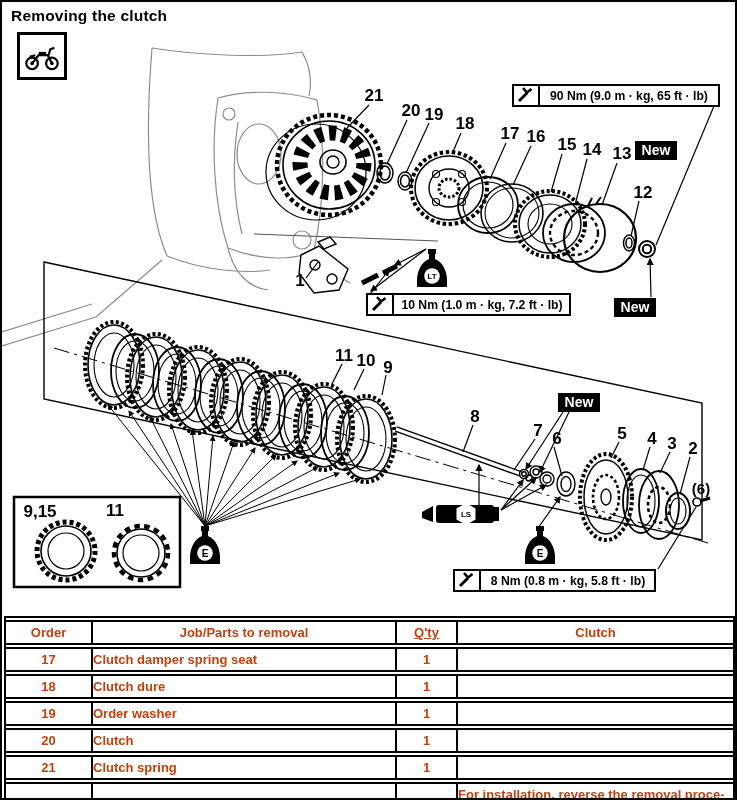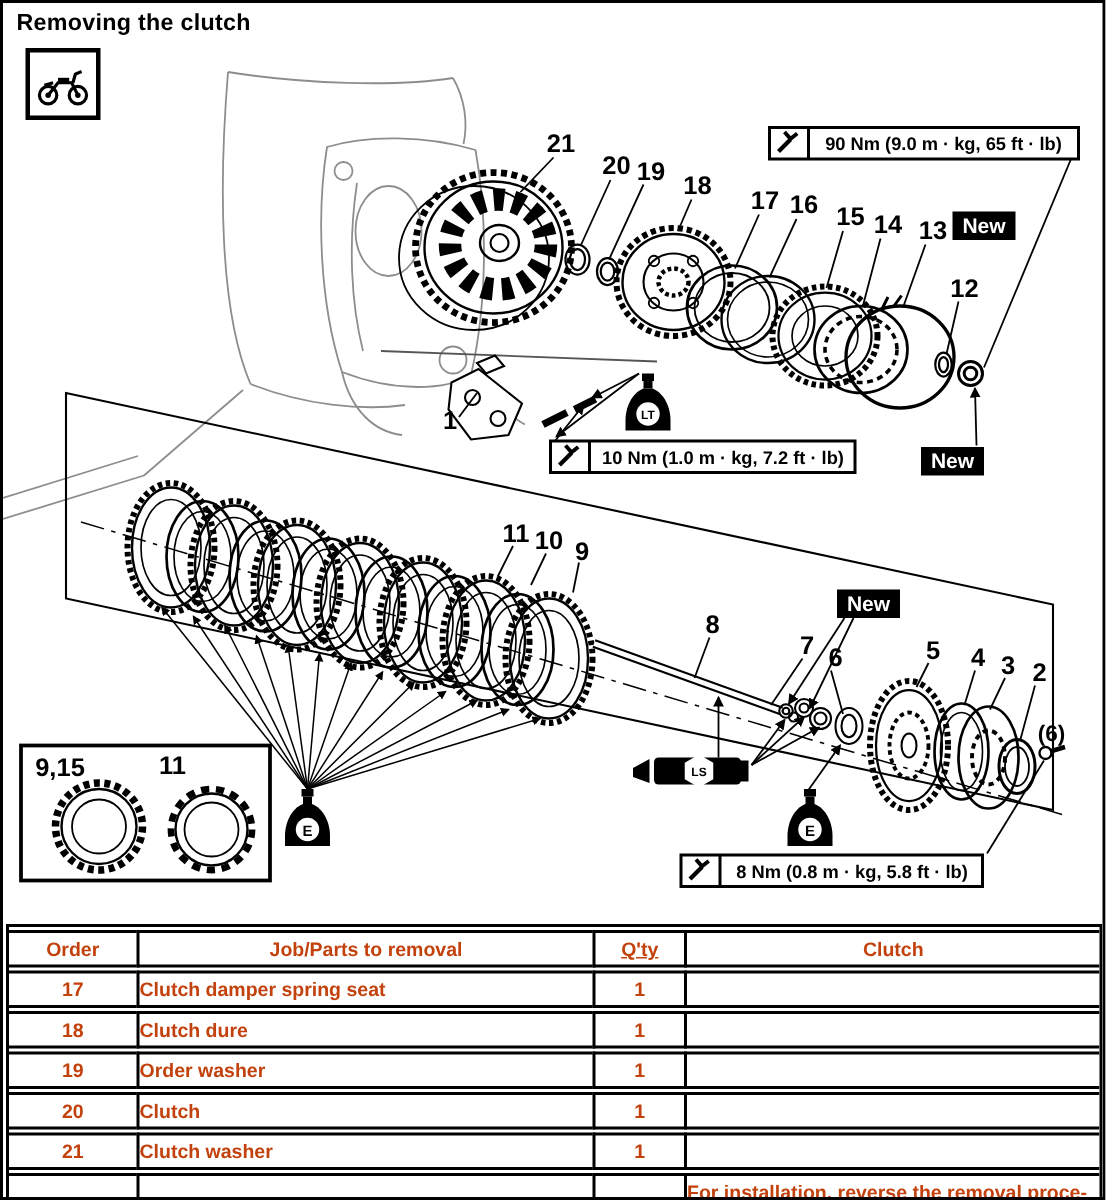--- a/index.html
+++ b/index.html
@@ -454,21 +454,21 @@
         <td class="rem"></td>
       </tr>
       <tr>
         <td class="order">20</td>
         <td class="job">Clutch</td>
         <td class="qty">1</td>
         <td class="rem"></td>
       </tr>
       <tr>
         <td class="order">21</td>
-        <td class="job">Clutch washer</td>
+        <td class="job">Clutch spring</td>
         <td class="qty">1</td>
         <td class="rem"></td>
       </tr>
       <tr class="lastrow">
         <td class="order"></td>
         <td class="job"></td>
         <td class="qty"></td>
         <td class="rem">For installation, reverse the removal proce-
 dure.</td>
       </tr>

